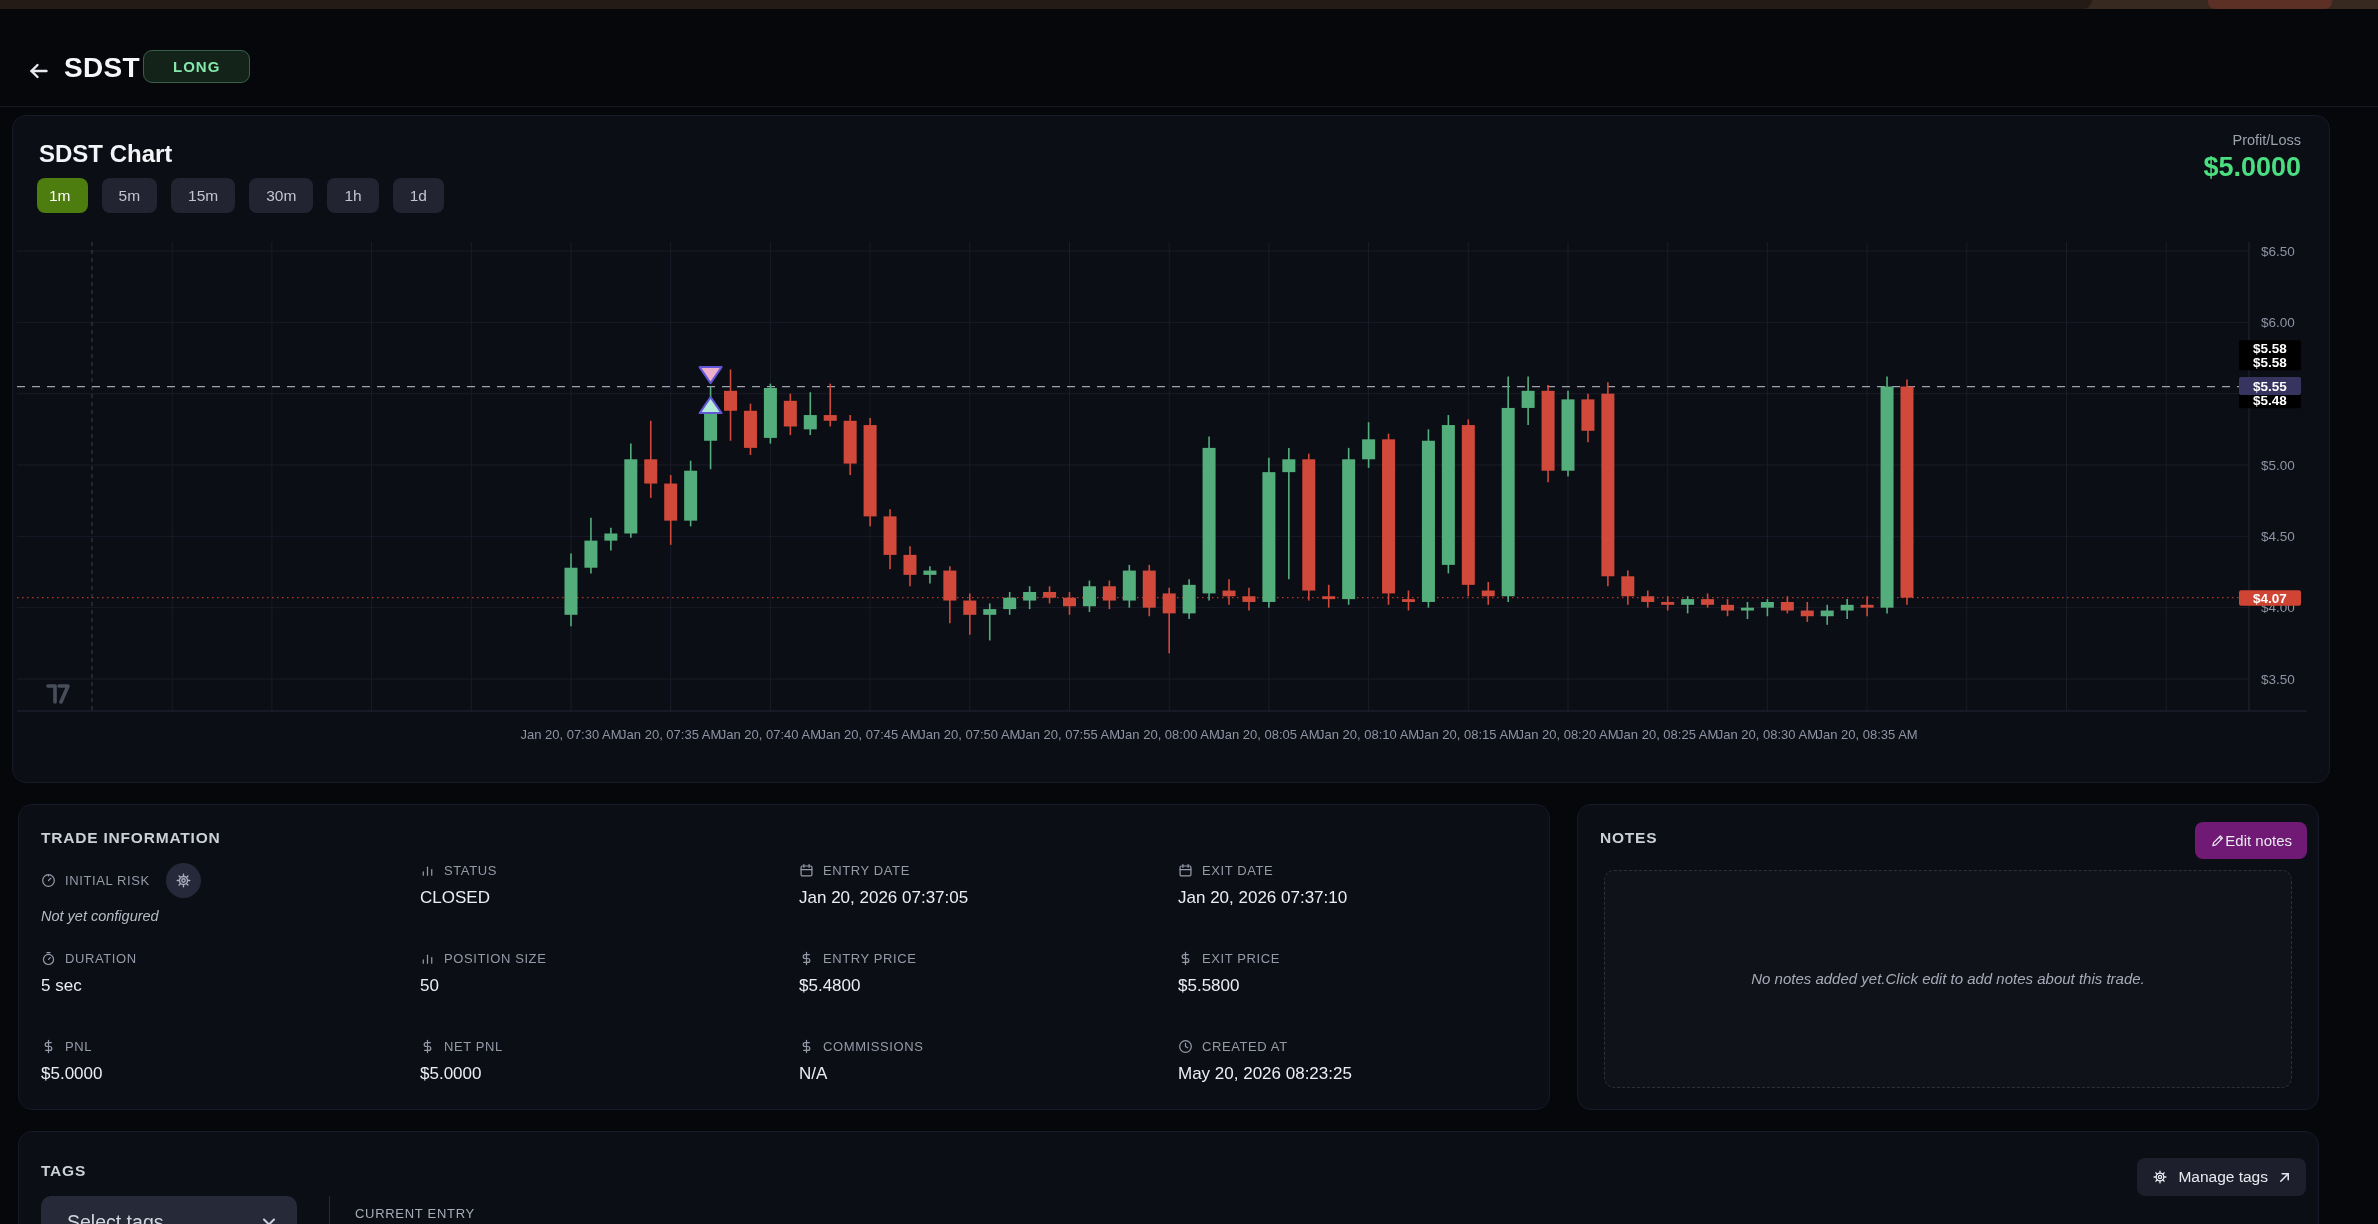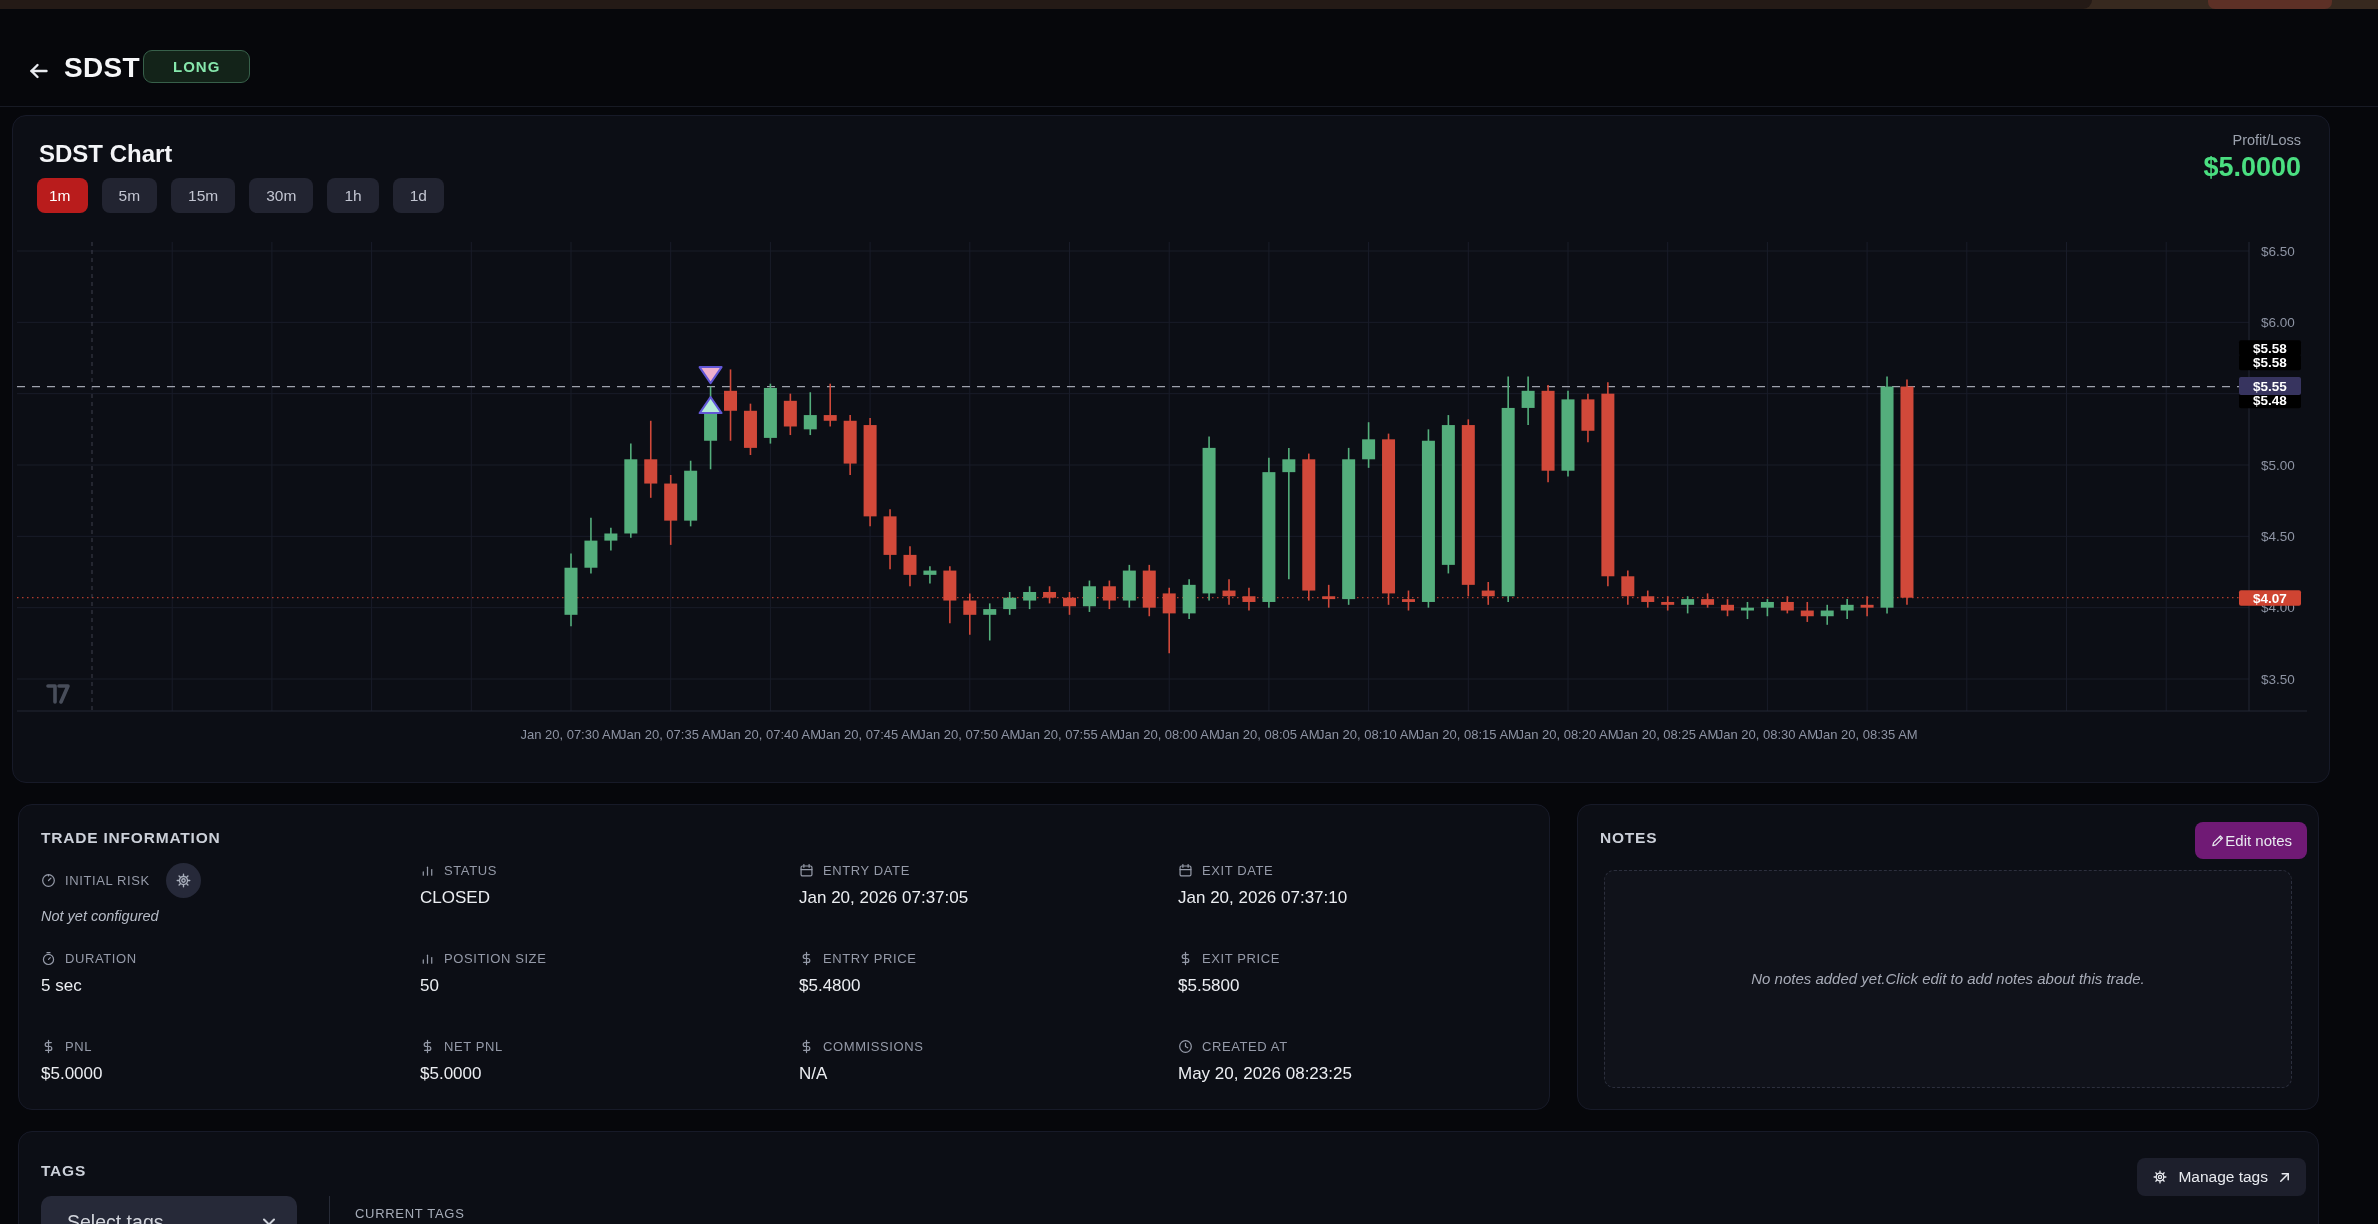--- a/index.html
+++ b/index.html
@@ -30,21 +30,21 @@
 
   .section-title { font-size:15.5px; font-weight:bold; letter-spacing:.8px; color:#ccd0d9; }
 
   
   .chart-title { position:absolute; left:26px; top:24px; font-size:24px; font-weight:bold; color:#f3f4f7; }
   .pl-block { position:absolute; right:28px; top:16px; text-align:right; }
   .pl-label { font-size:14.5px; color:#9ba1ad; }
   .pl-value { font-size:27px; font-weight:bold; margin-top:4px; }
   .tf-row { position:absolute; left:24px; top:62px; display:flex; gap:14px; }
   .tf-btn { height:35px; padding:0 17px; border:none; border-radius:8px; background:#222431; color:#c2c5d1; font-size:15.5px; font-family:inherit; cursor:pointer; }
-  .tf-btn.active { background:#b91c1c; color:#ffffff;padding-left:12px; }
+  .tf-btn.active { background:#4d7c0f; color:#ffffff;padding-left:12px; }
   .chart-area { position:absolute; left:4px; top:126px; width:2290px; height:524px; cursor:crosshair; }
 
   
   .ti-grid { position:absolute; left:22px; top:58px; display:grid; grid-template-columns:379px 379px 379px 360px; grid-auto-rows:88px; }
   .ti-label { display:flex; align-items:center; gap:9px; font-size:13px; letter-spacing:.6px; color:#959aa8; }
   .ti-value { margin-top:10px; font-size:17px; color:#eceef2; }
   .ti-value.muted { font-size:14.5px; font-style:italic; color:#b6bbc6; }
   .gear-btn { width:35px; height:35px; margin-left:16px; border-radius:50%; border:none; background:#262939; display:inline-flex; align-items:center; justify-content:center; cursor:pointer; }
   .ti-label-row { display:flex; align-items:center; }
 
@@ -515,14 +515,14 @@
         <path d="M4.5 3H11v6.5"></path>
       </svg>
   </button>
   <div class="select-tags">
     <span>Select tags</span>
     <svg class="icon" width="20" height="20" viewBox="0 0 16 16" fill="none" stroke="#cfd3db" stroke-width="1.6" stroke-linecap="round" stroke-linejoin="round">
         <path d="M4 6l4 4 4-4"></path>
       </svg>
   </div>
   <div class="tags-divider"></div>
-  <div class="current-tags-label">CURRENT TAGS</div>
+  <div class="current-tags-label">CURRENT ENTRY</div>
 </div>
 
 </body></html>

